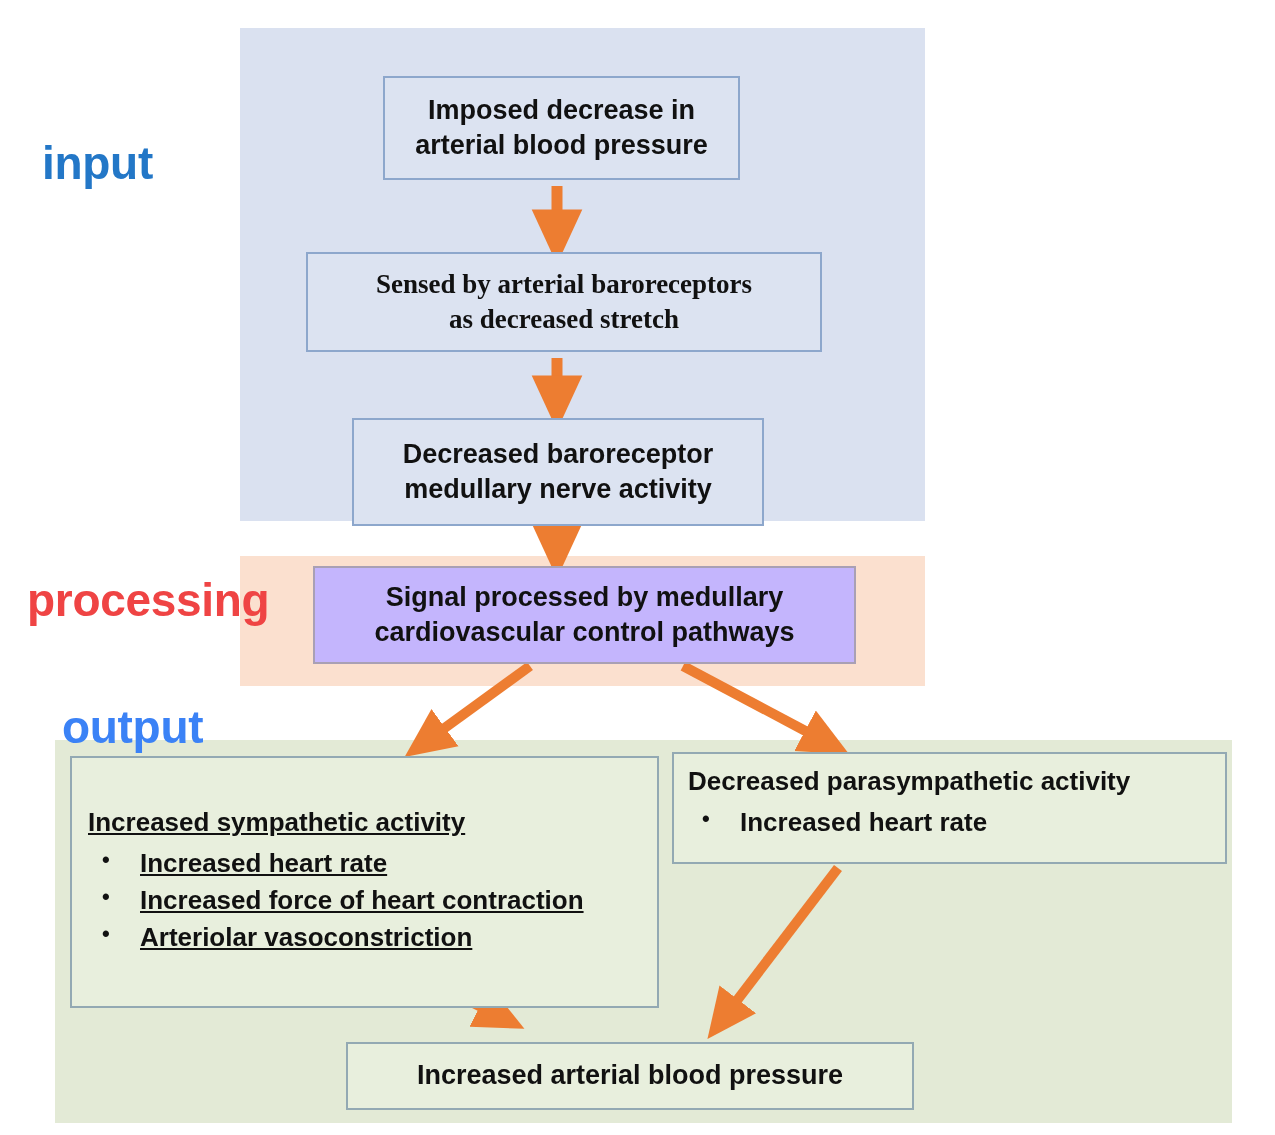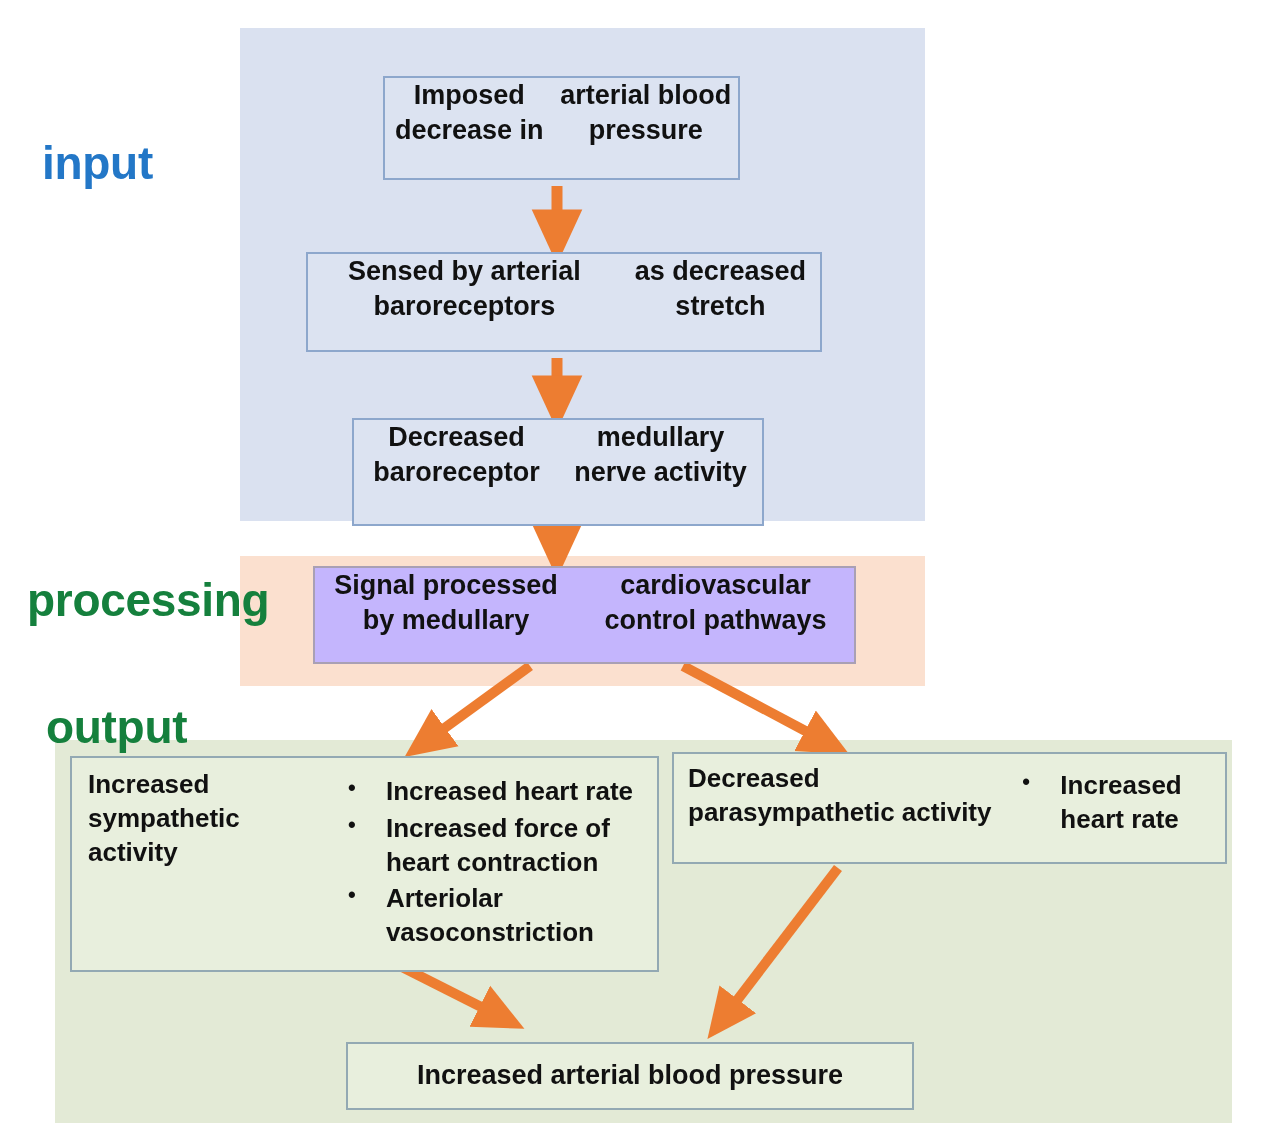--- a/index.html
+++ b/index.html
@@ -57,36 +57,37 @@
     white-space: nowrap;
   }
   .label-input {
     left: 42px;
     top: 136px;
     color: #2377c7;
   }
   .label-processing {
     left: 27px;
     top: 573px;
-    color: #15803d;
+    color: #ef4444;
   }
   .label-output {
-    left: 46px;
+    left: 62px;
     top: 700px;
-    color: #15803d;
+    color: #3b82f6;
   }
 
   
   .box {
     position: absolute;
     box-sizing: border-box;
     border: 2px solid #8fa8cc;
     color: #111111;
     font-weight: bold;
     display: flex;
+    flex-direction: column;
     justify-content: center;
     line-height: 1.30;
   }
   .box-line { display: block; }
 
   .box-blue {
     background: #dce3f1;
     border-color: #8da7cc;
     text-align: center;
     font-size: 27px;
@@ -99,24 +100,24 @@
   }
   .box-green {
     background: #e8efdd;
     border-color: #93a9b3;
     text-align: left;
     font-size: 26px;
   }
 
   
   .box-bp-decrease   { left: 383px; top: 76px;  width: 357px; height: 104px; }
-  .box-baroreceptors { left: 306px; top: 252px; width: 516px; height: 100px; }
+  .box-baroreceptors { left: 306px; top: 252px; width: 516px; height: 100px; font-family: Liberation Serif, serif; }
   .box-afferent      { left: 352px; top: 418px; width: 412px; height: 108px; }
   .box-medullary     { left: 313px; top: 566px; width: 543px; height: 98px;  }
-  .box-sympathetic   { left: 70px;  top: 756px; width: 589px; height: 216px; padding: 10px 0 10px 16px; }
+  .box-sympathetic   { left: 70px;  top: 756px; width: 589px; height: 252px; padding: 10px 0 10px 16px; text-decoration: underline; }
   .box-parasympathetic { left: 672px; top: 752px; width: 555px; height: 112px; padding: 8px 0 16px 14px; }
   .box-bp-increase   { left: 346px; top: 1042px; width: 568px; height: 68px; text-align: center; font-size: 27px; align-items: center; }
 
   
   ul.bullets {
     list-style: none;
     margin: 4px 0 0 0;
     padding: 0;
   }
   ul.bullets li {

